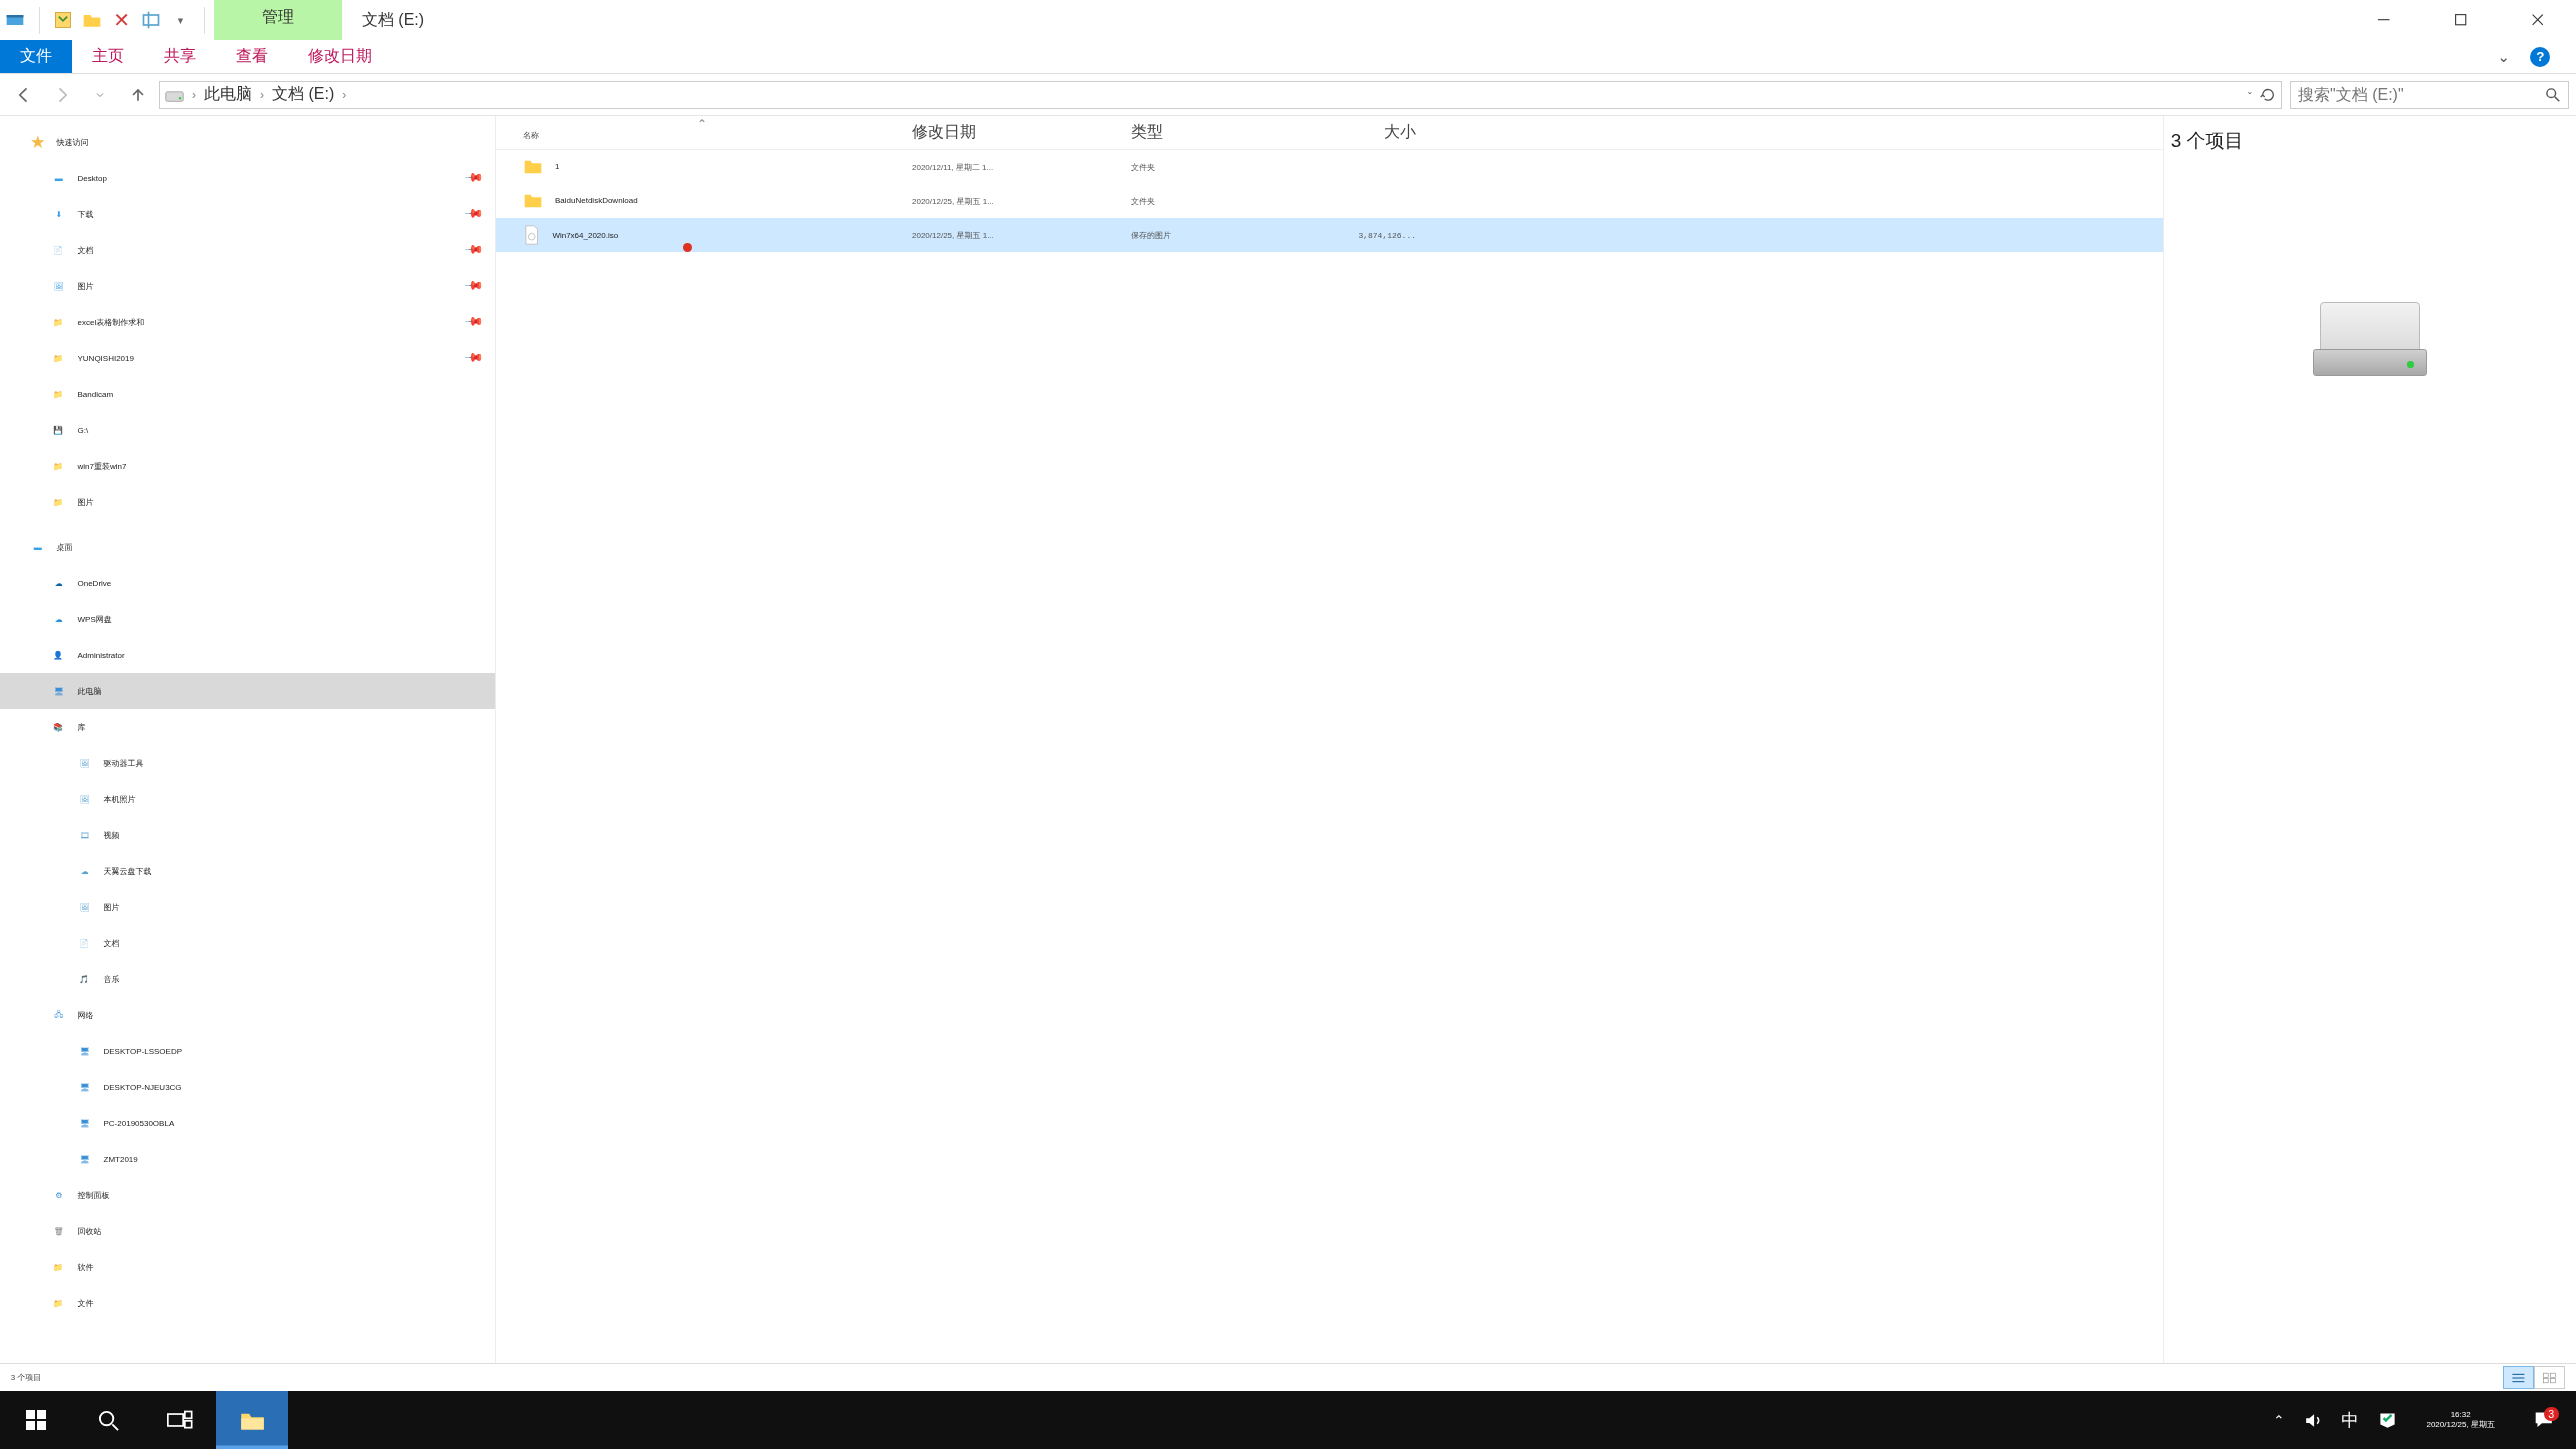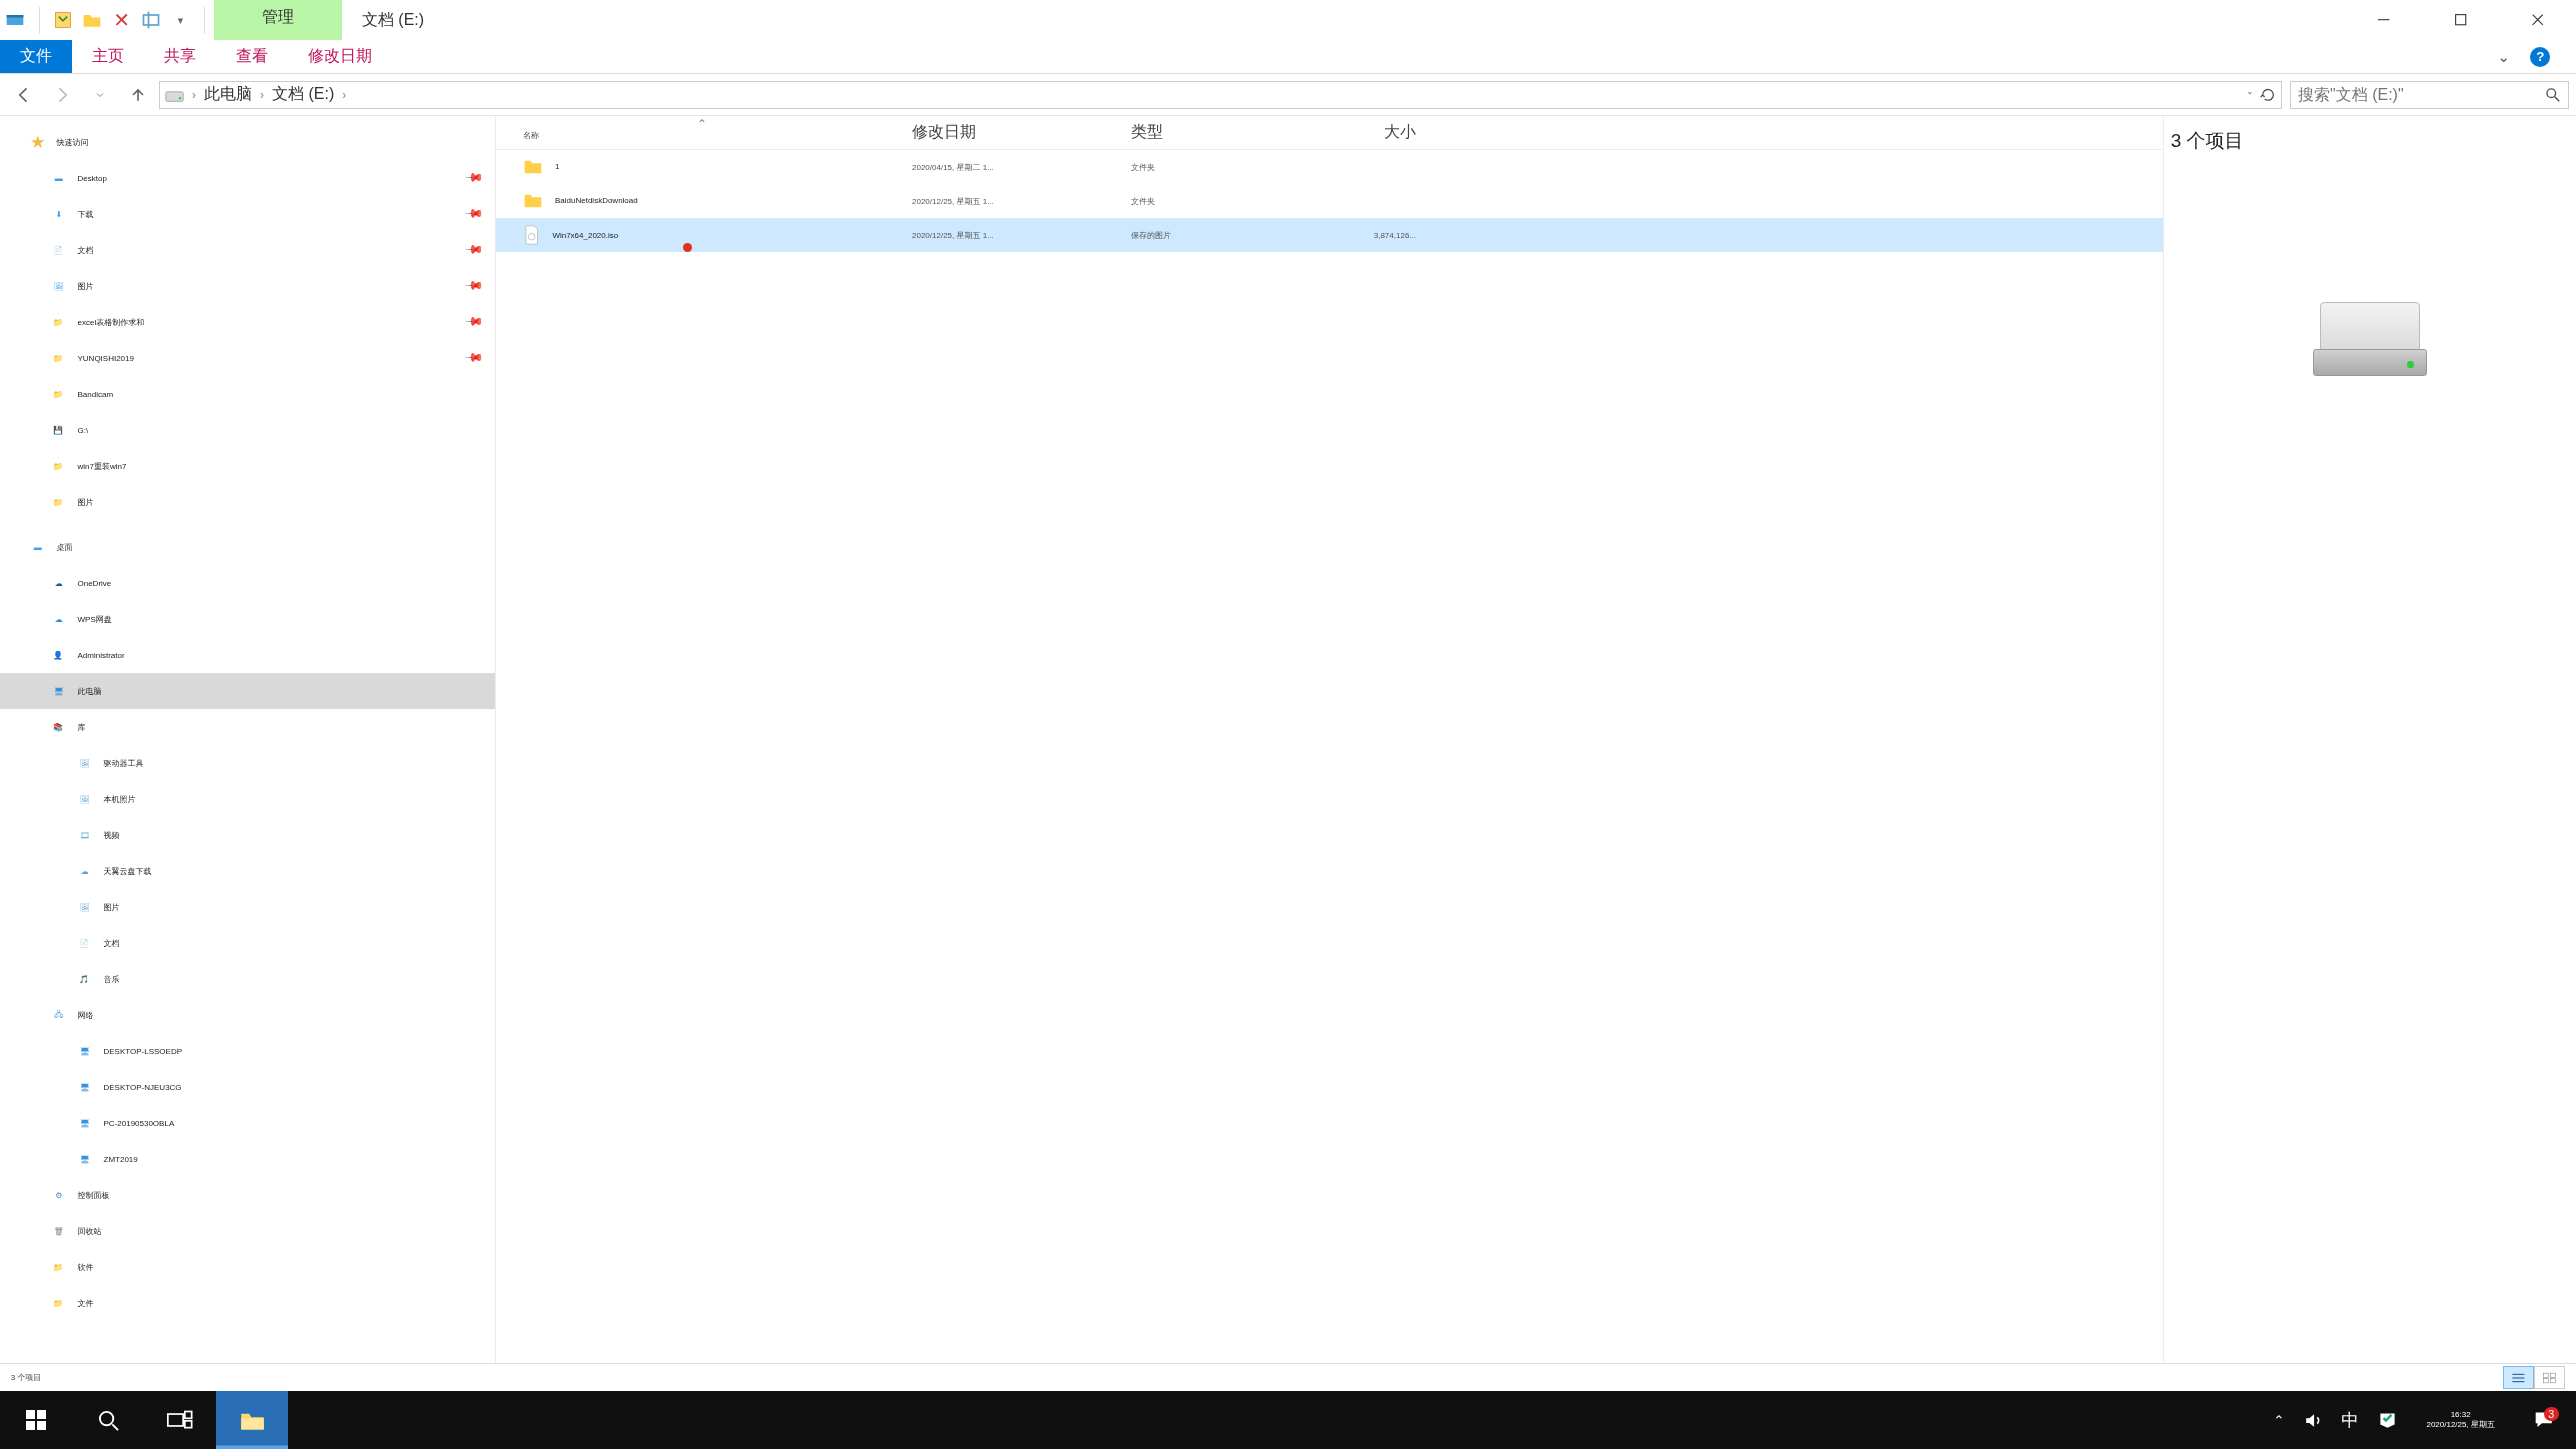--- a/index.html
+++ b/index.html
@@ -61,21 +61,21 @@
 .col.name .sort { position:absolute; left:174px; top:-6.7px; font-size:12px; color:#888; }
 .col.date { width:219px; }
 .col.type { width:178px; }
 .col.size { width:107px; text-align:right; }
 .filelist { flex:1; }
 .row { height:34px; display:flex; align-items:center; padding-left:27px; font-size:16px; color:#222; }
 .row.selected { background:#cde8ff; }
 .row .c-name { width:389px; display:flex; align-items:center; gap:12px; }
 .row .c-date { width:219px; color:#555; }
 .row .c-type { width:178px; color:#555; }
-.row .c-size { width:107px; text-align:right; color:#555; }
+.row .c-size { width:107px; text-align:right; color:#555;font-family:Liberation Mono, monospace; }
 .folder-ico { width:20px;height:17.4px; }
 .file-ico { width:17.4px;height:20px; }
 
 
 .preview { width:413px; border-left:0.7px solid #ececec; display:flex; flex-direction:column; align-items:center; padding-top:12px; }
 .preview-title { font-size:19px; color:#222; align-self:flex-start; padding-left:6.7px; }
 .drive-art { margin-top:148px; width:114px; height:74px; position:relative; }
 .drive-top { position:absolute; top:0; left:6.7px; right:6.7px; height:54px; background:linear-gradient(#f2f2f2,#d9d9d9); border:0.7px solid #bbb; border-radius:4px; }
 .drive-front { position:absolute; bottom:0; left:0; right:0; height:27px; background:linear-gradient(#d0d0d0,#a8a8a8); border:0.7px solid #999; border-radius:2.7px; }
 .drive-led { position:absolute; bottom:8px; right:13.4px; width:6.7px; height:6.7px; border-radius:50%; background:#2ecc40; }
@@ -384,21 +384,21 @@
       <div class="filelist" id="filelist">
           <div class="row">
             <div class="c-name">
               <span>
                 <svg class="folder-ico" viewBox="0 0 24 20">
                   <path fill="#ffcf4a" d="M2 3h7l2 3h11v12H2z"></path>
                 </svg>
               </span>
               <span>1</span>
             </div>
-            <div class="c-date">2020/04/15, 星期二 1...</div>
+            <div class="c-date">2020/12/11, 星期二 1...</div>
             <div class="c-type">文件夹</div>
             <div class="c-size"></div>
           </div>
           <div class="row">
             <div class="c-name">
               <span>
                 <svg class="folder-ico" viewBox="0 0 24 20">
                   <path fill="#ffcf4a" d="M2 3h7l2 3h11v12H2z"></path>
                 </svg>
               </span>

